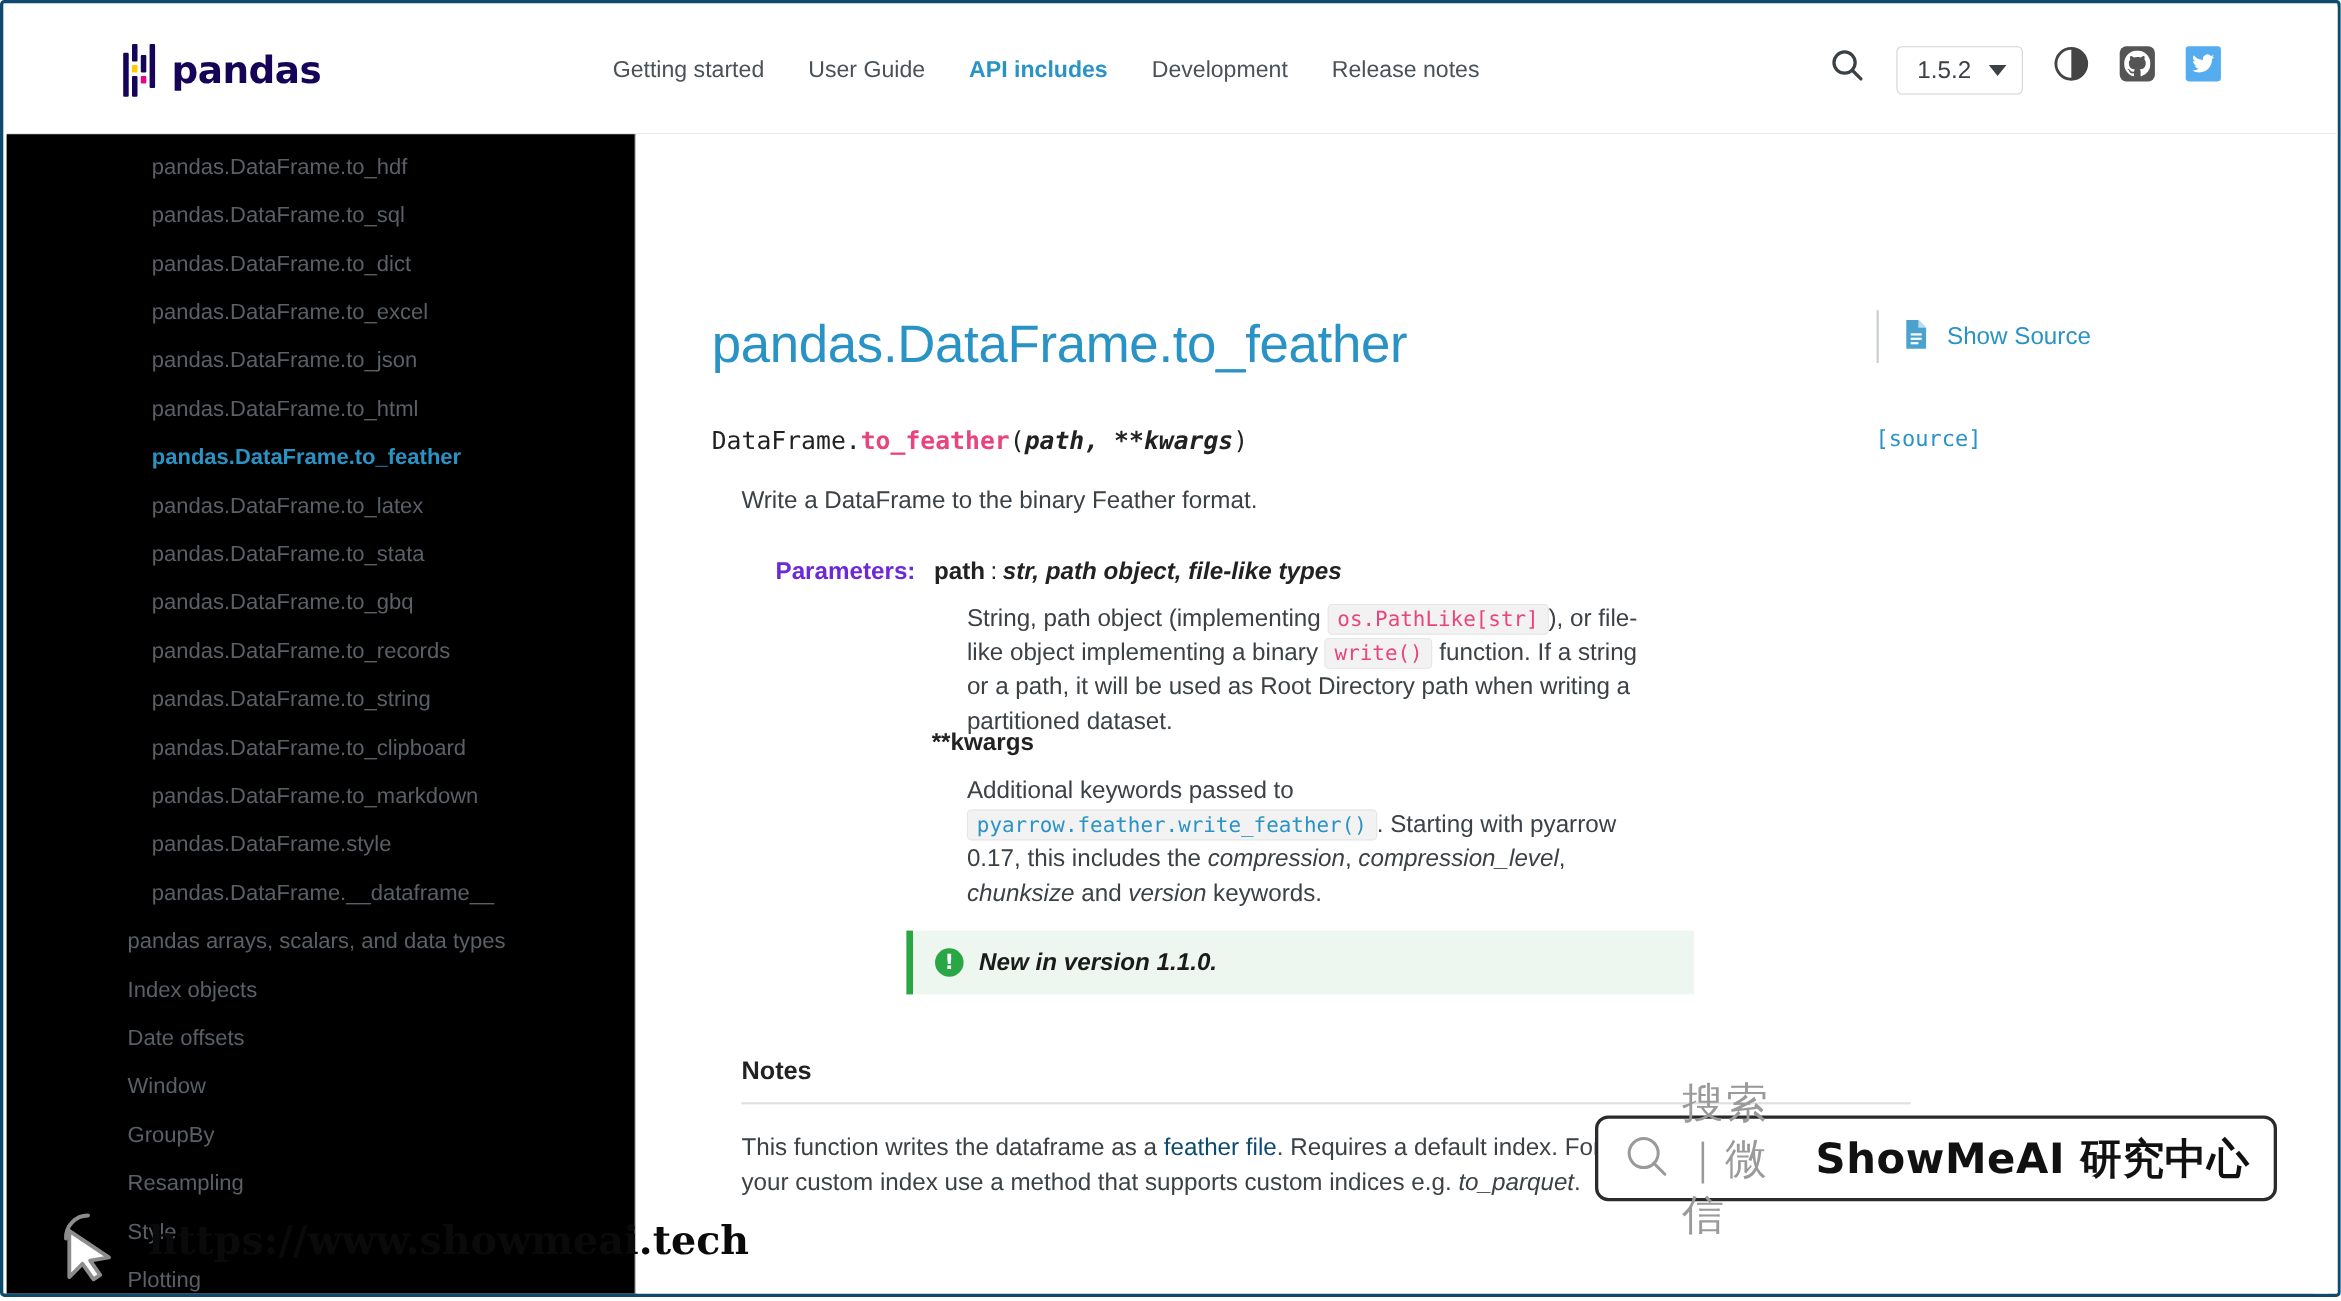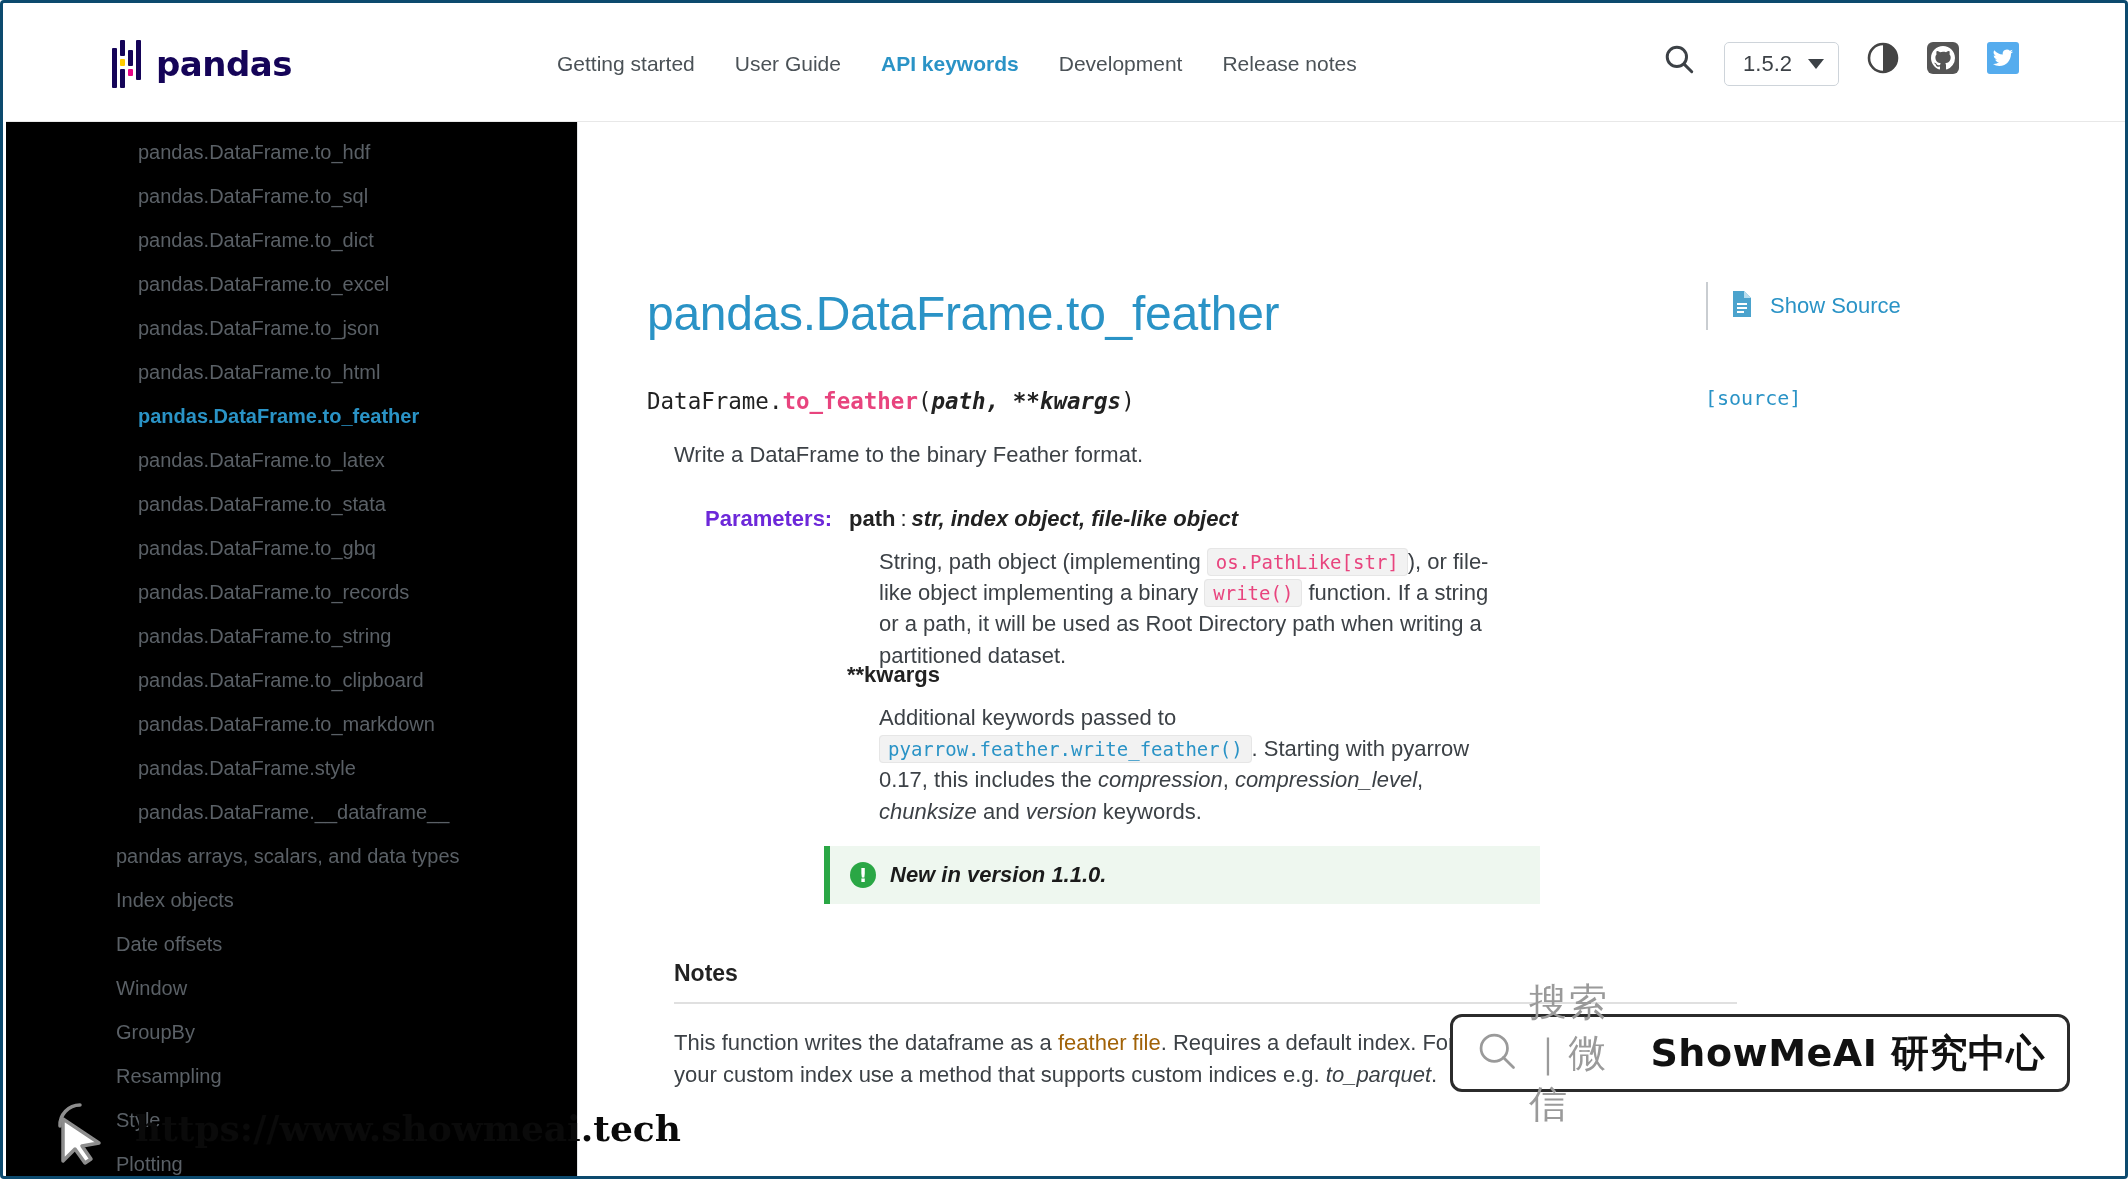--- a/index.html
+++ b/index.html
@@ -281,21 +281,21 @@
     background: #e0e0e0;
   }
   #notes-body {
     position: absolute;
     left: 95px; top: 905px;
     width: 1070px;
     font-size: 22px;
     line-height: 1.44;
     color: #3c4146;
   }
-  #notes-body a { color: #a16207; text-decoration: none; cursor: pointer; }
+  #notes-body a { color: #0c4a6e; text-decoration: none; cursor: pointer; }
 
   
   #wm-box {
     position: absolute;
     left: 1447px; top: 1011px;
     width: 620px; height: 78px;
     border: 3px solid #2b2b2b;
     border-radius: 12px;
     background: #fff;
     display: flex;
@@ -351,21 +351,21 @@
         <i style="left:16px; top:10px; width:5px; height:16px;"></i>
         <i style="left:16px; top:29px; width:5px; height:7px;  background:#e70488;"></i>
         <i style="left:24px; top:0px;  width:5px; height:40px;"></i>
       </div>
       <span class="brand-name">pandas</span>
     </div>
 
     <nav id="mainnav">
       <a class="navlink">Getting started</a>
       <a class="navlink">User Guide</a>
-      <a class="navlink active">API keywords</a>
+      <a class="navlink active">API includes</a>
       <a class="navlink">Development</a>
       <a class="navlink">Release notes</a>
     </nav>
 
     <div id="headertools">
 
       <div class="icon-btn">
         <svg width="34" height="34" viewBox="0 0 24 24" fill="none" stroke="#3c4146" stroke-width="2.1">
           <circle cx="10.5" cy="10.5" r="6.8"></circle>
             <line x1="15.6" y1="15.6" x2="21" y2="21" stroke-linecap="round"></line>
@@ -459,21 +459,21 @@
       <span>DataFrame.</span><span class="fname">to_feather</span><span class="paren">(</span><span class="param">path,  **kwargs</span><span class="paren">)</span>
     </div>
 
     <div id="sourcelink">[source]</div>
 
     <div id="summary">Write a DataFrame to the binary Feather format.</div>
 
     <div id="params-label">Parameters:</div>
 
     <div class="pname" style="left:270px; top:384px;">
-      <b>path</b><span class="sep">:</span><span class="ptype">str, index object, file-like object</span>
+      <b>path</b><span class="sep">:</span><span class="ptype">str, path object, file-like types</span>
     </div>
     <div class="pdesc" style="left:300px; top:424px; width:620px;">
       <span>String, path object (implementing </span><code class="inline">os.PathLike[str]</code><span>), or file-like object implementing a binary </span><code class="inline">write()</code><span> function. If a string or a path, it will be used as Root Directory path when writing a partitioned dataset.</span>
     </div>
 
     <div class="pname" style="left:268px; top:540px;">
       <b>**kwargs</b>
     </div>
     <div class="pdesc" style="left:300px; top:580px; width:620px;">
       <span>Additional keywords passed to </span><code class="inline link">pyarrow.feather.write_feather()</code><span>. Starting with pyarrow 0.17, this includes the </span><span class="ital">compression</span><span>, </span><span class="ital">compression_level</span><span>, </span><span class="ital">chunksize</span><span> and </span><span class="ital">version</span><span> keywords.</span>

